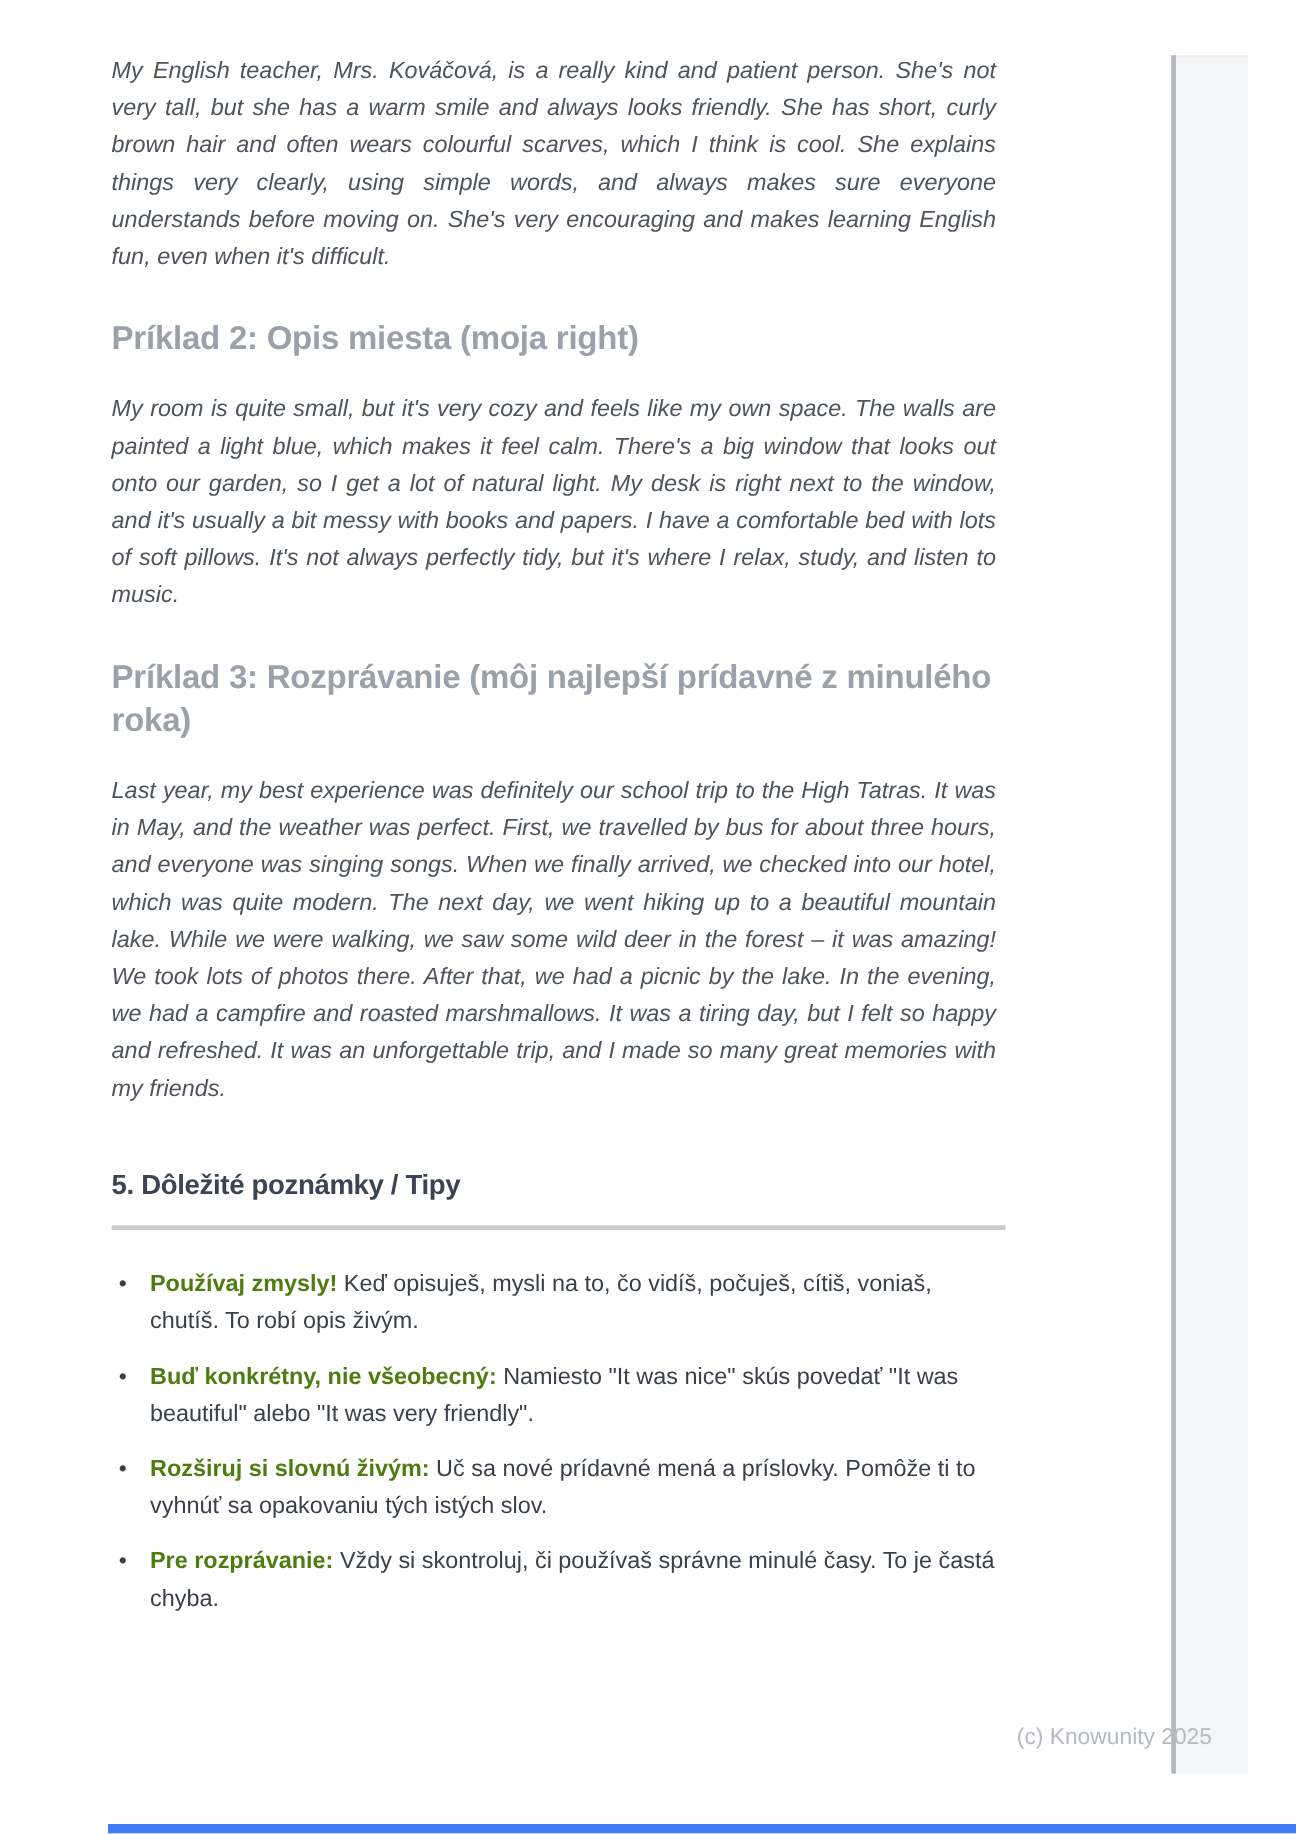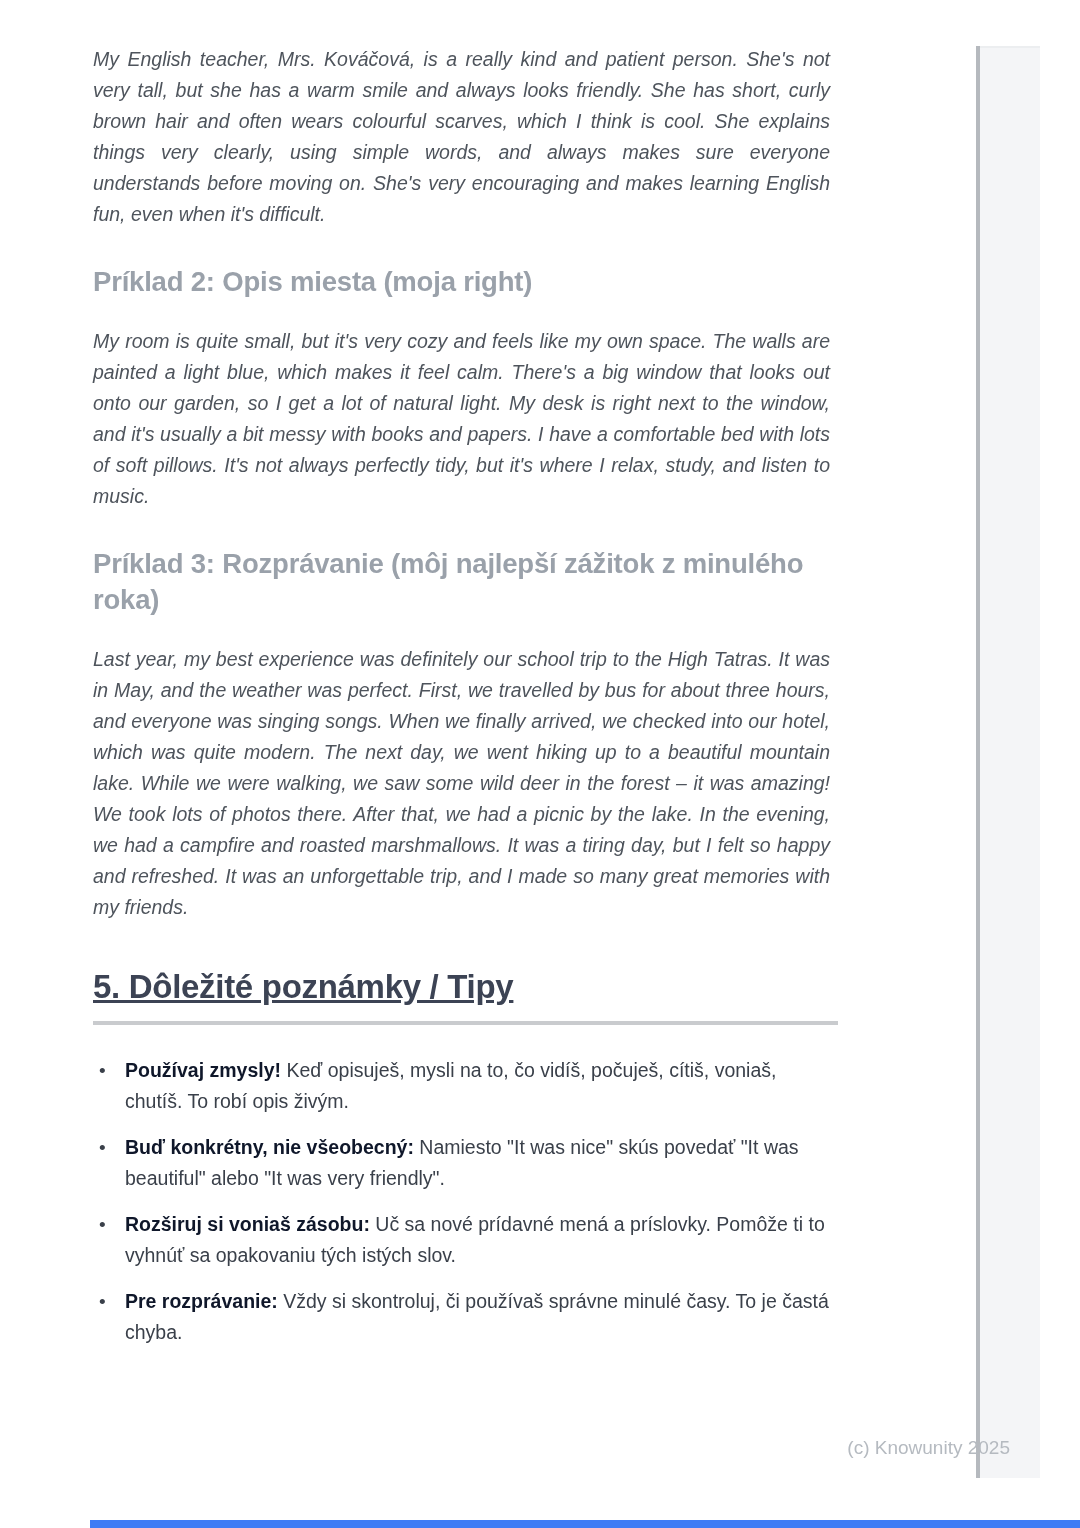--- a/index.html
+++ b/index.html
@@ -29,27 +29,26 @@
   h3.example-heading {
     font-size: 27.5px;
     line-height: 36px;
     font-weight: bold;
     color: #9aa1aa;
     margin: 34px 0 26px 0;
     letter-spacing: -0.2px;
   }
 
   h2.section-heading {
-    font-size: 33px;
+    font-size: 23px;
     line-height: 40px;
     font-weight: bold;
     color: #3c4354;
     margin: 44px 0 0 0;
     letter-spacing: -0.3px;
-    text-decoration: underline;
   }
 
   .divider {
     margin-top: 14px;
     width: 745px;
     height: 4px;
     background: #c9cbce;
     border: none;
   }
 
@@ -65,21 +64,21 @@
     color: #3a404a;
     margin-bottom: 15px;
     text-align: left;
   }
   ul.tips-list li .bullet-dot {
     position: absolute;
     left: 6px; top: 0;
     color: #3a404a;
     font-size: 19px;
   }
-  ul.tips-list li b { color: #0f172a; }
+  ul.tips-list li b { color: #4d7c0f; }
 
   .copyright {
     position: absolute;
     top: 1437px;
     left: 0;
     width: 1010px;
     text-align: right;
     font-size: 19px;
     color: #b5bac0;
     z-index: 3;
@@ -115,37 +114,37 @@
 <div class="page">
 
   <div class="content">
 
     <p class="body-par">My English teacher, Mrs. Kováčová, is a really kind and patient person. She's not very tall, but she has a warm smile and always looks friendly. She has short, curly brown hair and often wears colourful scarves, which I think is cool. She explains things very clearly, using simple words, and always makes sure everyone understands before moving on. She's very encouraging and makes learning English fun, even when it's difficult.</p>
 
     <h3 class="example-heading">Príklad 2: Opis miesta (moja right)</h3>
 
     <p class="body-par">My room is quite small, but it's very cozy and feels like my own space. The walls are painted a light blue, which makes it feel calm. There's a big window that looks out onto our garden, so I get a lot of natural light. My desk is right next to the window, and it's usually a bit messy with books and papers. I have a comfortable bed with lots of soft pillows. It's not always perfectly tidy, but it's where I relax, study, and listen to music.</p>
 
-    <h3 class="example-heading">Príklad 3: Rozprávanie (môj najlepší zážitok z minulého roka)</h3>
+    <h3 class="example-heading">Príklad 3: Rozprávanie (môj najlepší prídavné z minulého roka)</h3>
 
     <p class="body-par">Last year, my best experience was definitely our school trip to the High Tatras. It was in May, and the weather was perfect. First, we travelled by bus for about three hours, and everyone was singing songs. When we finally arrived, we checked into our hotel, which was quite modern. The next day, we went hiking up to a beautiful mountain lake. While we were walking, we saw some wild deer in the forest – it was amazing! We took lots of photos there. After that, we had a picnic by the lake. In the evening, we had a campfire and roasted marshmallows. It was a tiring day, but I felt so happy and refreshed. It was an unforgettable trip, and I made so many great memories with my friends.</p>
 
     <h2 class="section-heading">5. Dôležité poznámky / Tipy</h2>
 
     <div class="divider"></div>
 
     <ul class="tips-list">
       <li>
         <span class="bullet-dot">•</span><b>Používaj zmysly!</b><span> Keď opisuješ, mysli na to, čo vidíš, počuješ, cítiš, voniaš, chutíš. To robí opis živým.</span>
       </li>
       <li>
         <span class="bullet-dot">•</span><b>Buď konkrétny, nie všeobecný:</b><span> Namiesto "It was nice" skús povedať "It was beautiful" alebo "It was very friendly".</span>
       </li>
       <li>
-        <span class="bullet-dot">•</span><b>Rozširuj si voniaš zásobu:</b><span> Uč sa nové prídavné mená a príslovky. Pomôže ti to vyhnúť sa opakovaniu tých istých slov.</span>
+        <span class="bullet-dot">•</span><b>Rozširuj si slovnú živým:</b><span> Uč sa nové prídavné mená a príslovky. Pomôže ti to vyhnúť sa opakovaniu tých istých slov.</span>
       </li>
       <li>
         <span class="bullet-dot">•</span><b>Pre rozprávanie:</b><span> Vždy si skontroluj, či používaš správne minulé časy. To je častá chyba.</span>
       </li>
     </ul>
 
   </div>
 
   <div class="copyright">(c) Knowunity 2025</div>
 

